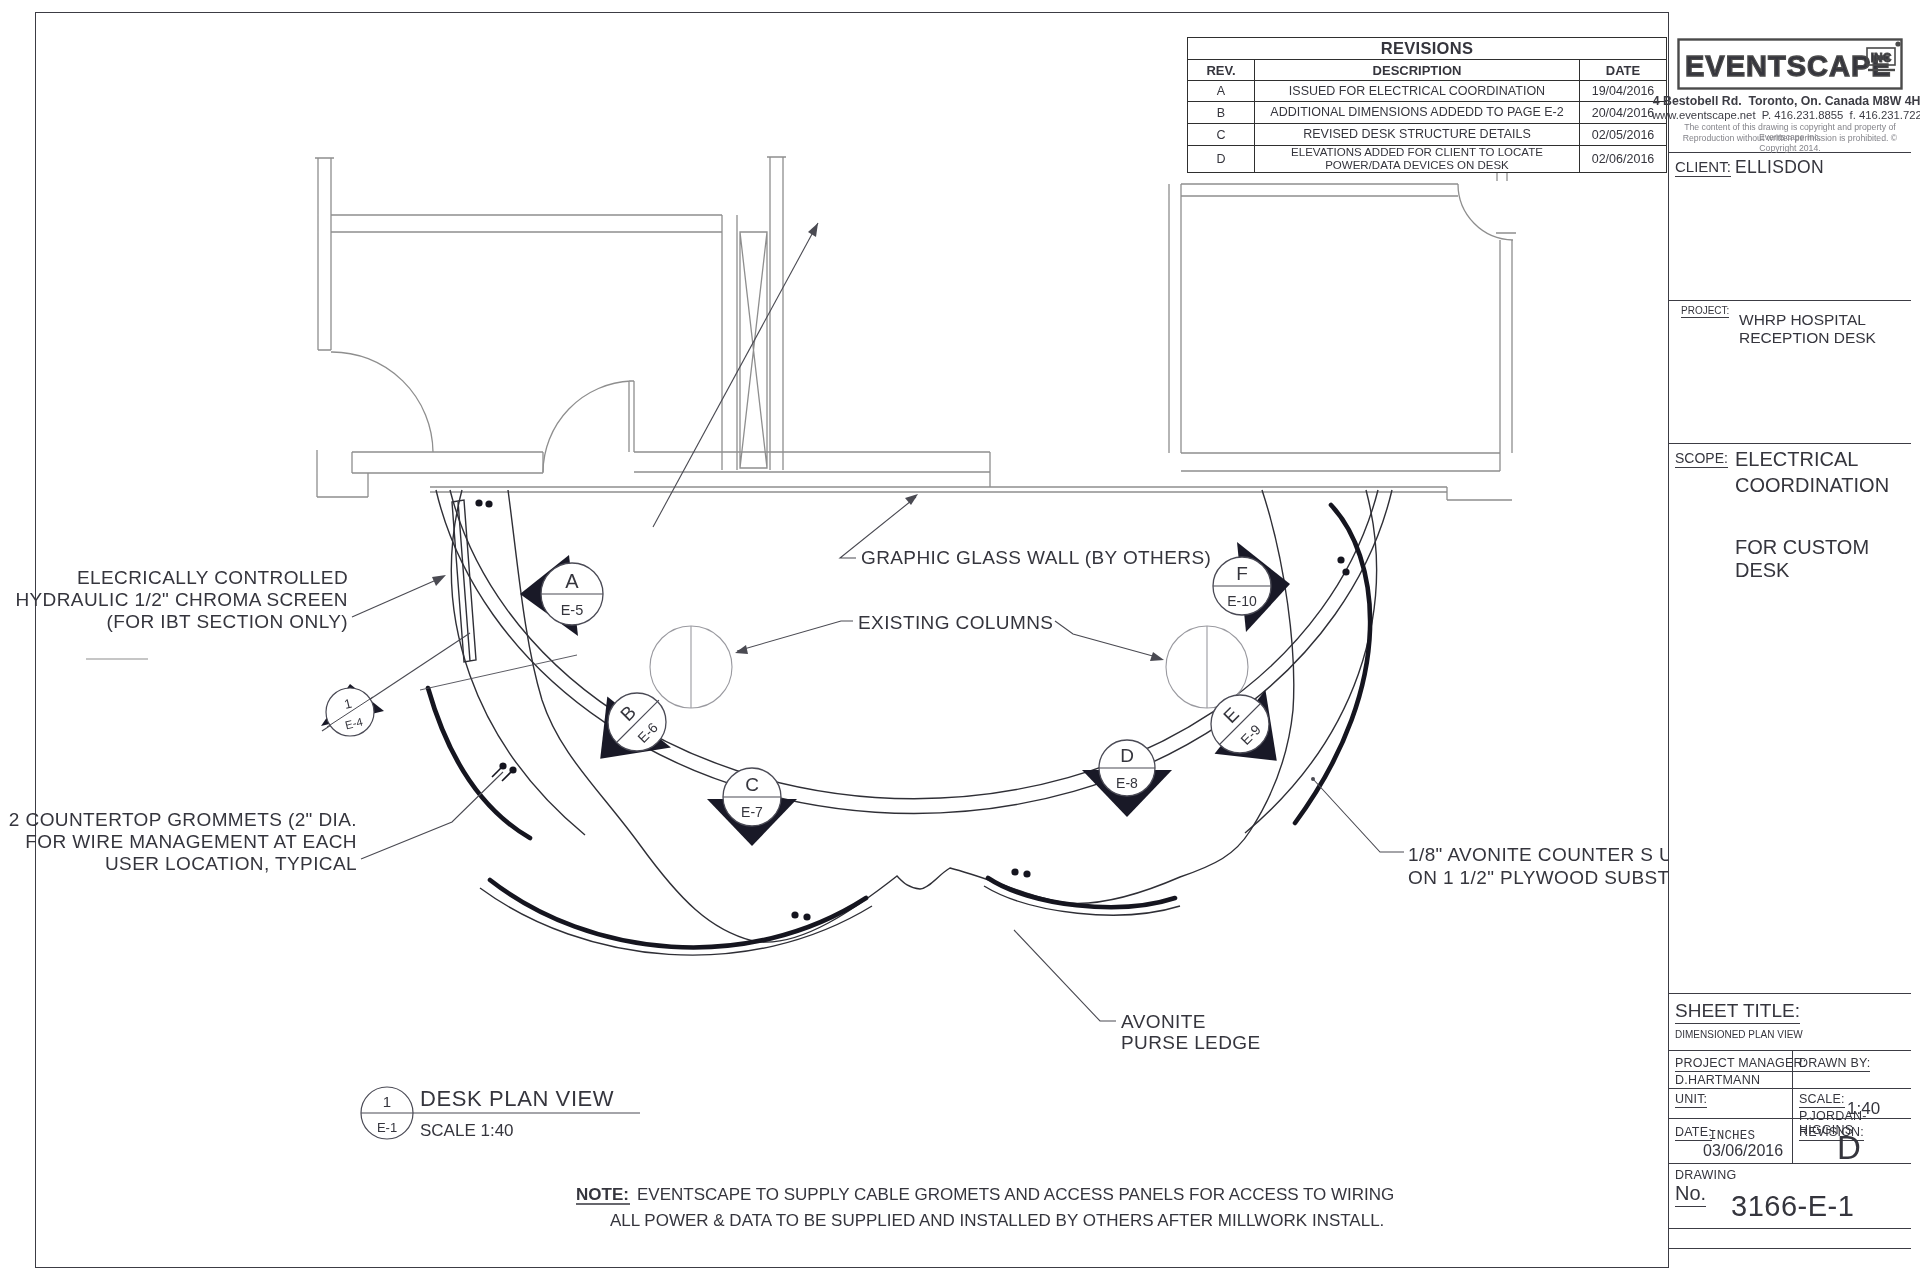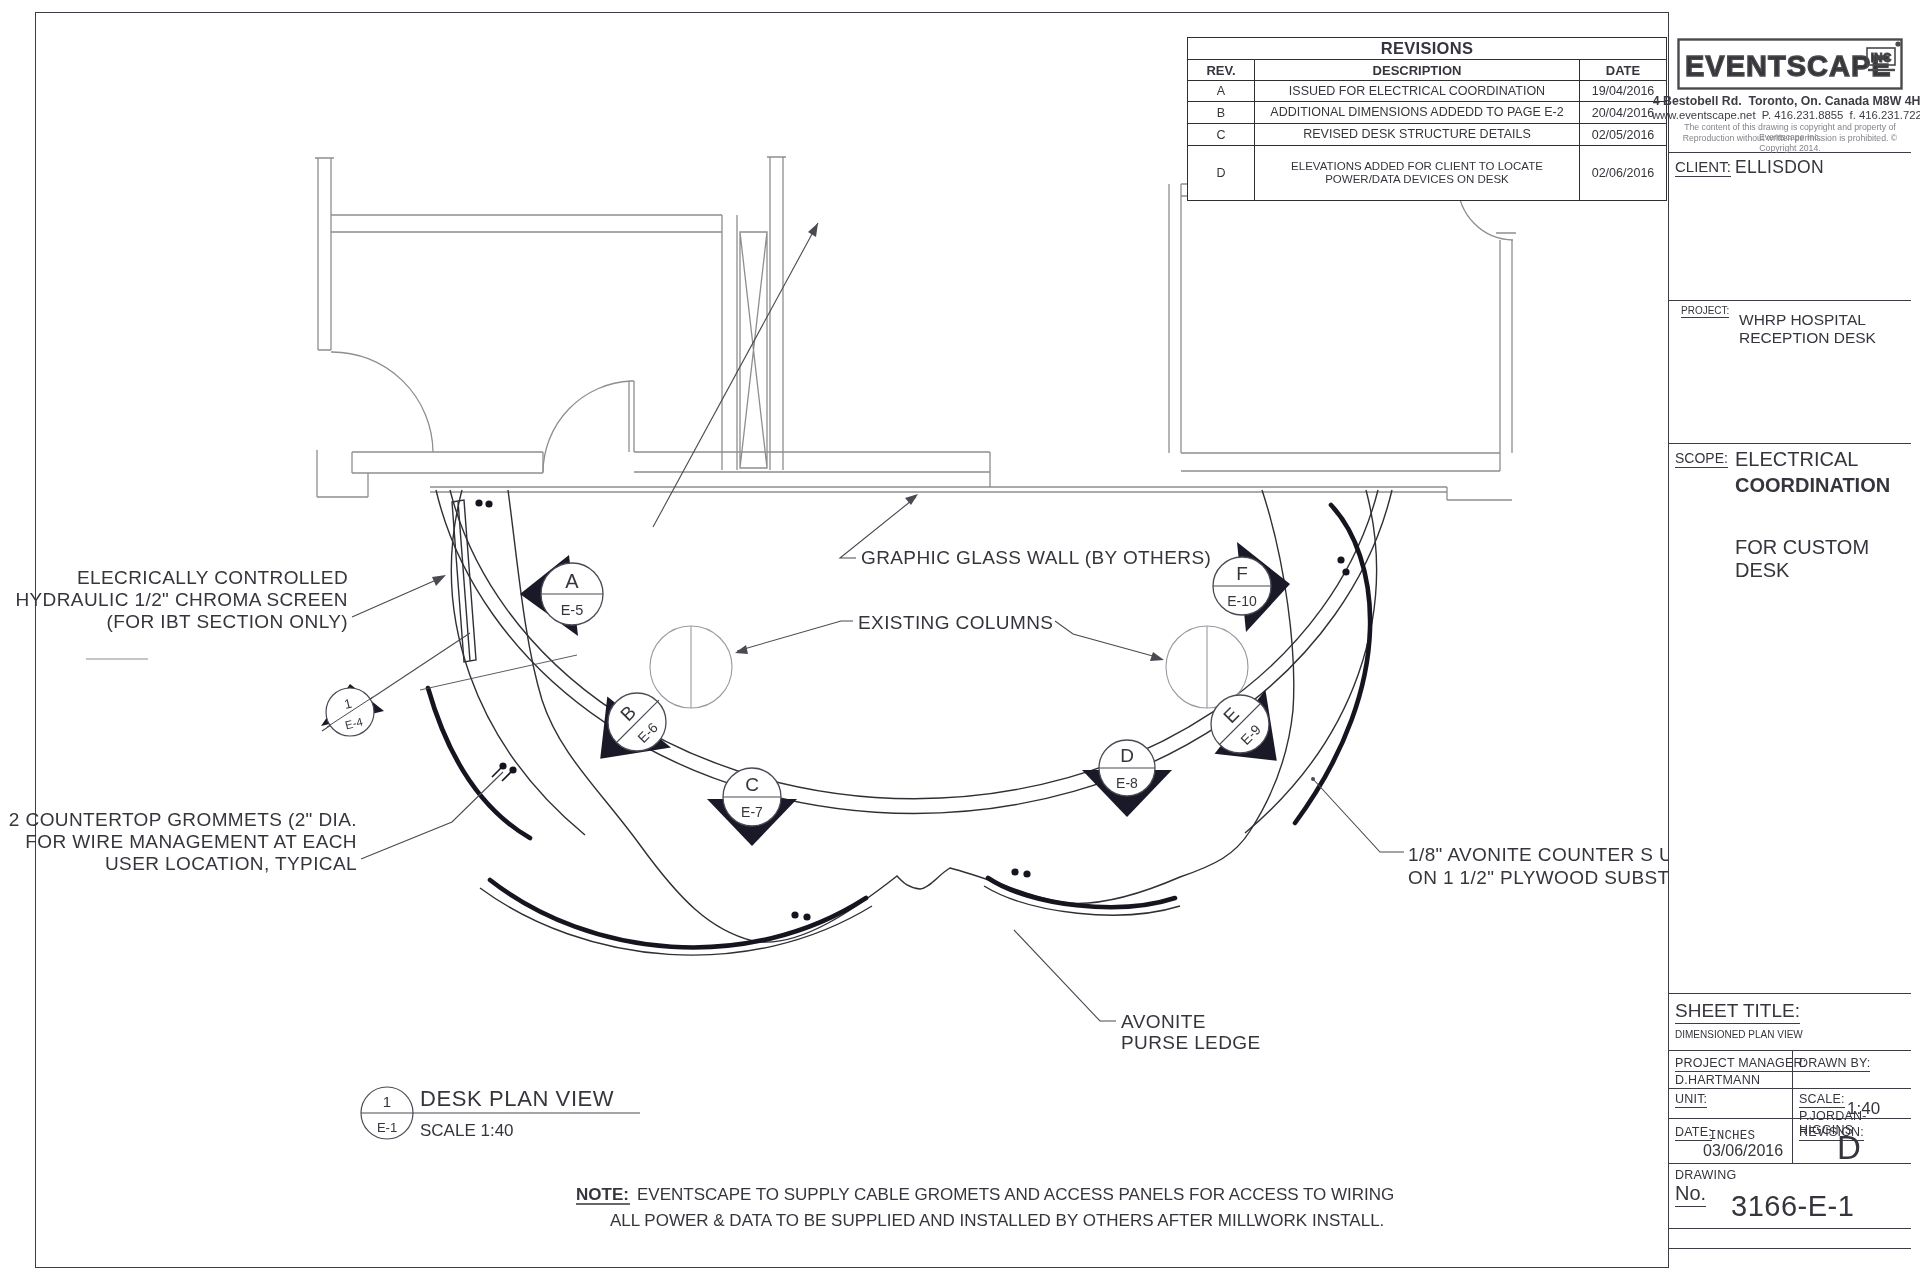--- a/index.html
+++ b/index.html
@@ -191,21 +191,21 @@
   </g>
 
   <g>
     <text x="576" y="1200" font-size="17" font-weight="bold">NOTE:</text>
     <line x1="576" y1="1204" x2="630" y2="1204" stroke="#35353d" stroke-width="1.4"></line>
     <text x="637" y="1200" font-size="17">EVENTSCAPE TO SUPPLY CABLE GROMETS AND ACCESS PANELS FOR ACCESS TO WIRING</text>
     <text x="610" y="1226" font-size="17">ALL POWER &amp; DATA TO BE SUPPLIED AND INSTALLED BY OTHERS AFTER MILLWORK INSTALL.</text>
   </g>
 </svg>
 
-<div class="abs" style="left:1187px;top:37px;width:480px;height:164px;border:1.6px solid #2f2f2f;background:#fff;display:flex;flex-direction:column;">
+<div class="abs" style="left:1187px;top:37px;width:480px;height:136px;border:1.6px solid #2f2f2f;background:#fff;display:flex;flex-direction:column;">
   <div class="cell" style="height:21px;font-size:16.5px;font-weight:bold;letter-spacing:.3px;">REVISIONS</div>
   <div class="rev-row" style="height:20px;font-size:13px;font-weight:bold;">
     <div class="rc rc1">REV.</div>
     <div class="rc rc2">DESCRIPTION</div>
     <div class="rc rc3">DATE</div>
   </div>
   <div class="rev-row" style="height:20px;font-size:12.5px;">
     <div class="rc rc1">A</div>
     <div class="rc rc2">ISSUED FOR ELECTRICAL COORDINATION</div>
     <div class="rc rc3">19/04/2016</div>
@@ -258,21 +258,21 @@
 
   <span class="abs u" style="left:6px;top:146px;font-size:15px;">CLIENT:</span>
   <span class="abs" style="left:66px;top:145px;font-size:17.5px;letter-spacing:.3px;">ELLISDON</span>
 
   <span class="abs u" style="left:12px;top:293px;font-size:10px;">PROJECT:</span>
   <span class="abs" style="left:70px;top:299px;font-size:15.5px;">WHRP HOSPITAL</span>
   <span class="abs" style="left:70px;top:317px;font-size:15.5px;">RECEPTION DESK</span>
 
   <span class="abs u" style="left:6px;top:438px;font-size:14px;">SCOPE:</span>
   <span class="abs" style="left:66px;top:436px;font-size:20px;">ELECTRICAL</span>
-  <span class="abs" style="left:66px;top:462px;font-size:20px;font-weight:bold;">COORDINATION</span>
+  <span class="abs" style="left:66px;top:462px;font-size:20px;">COORDINATION</span>
   <span class="abs" style="left:66px;top:500px;font-size:20px;margin-top:24px;">FOR CUSTOM DESK</span>
 
   <span class="abs u" style="left:6px;top:988px;font-size:19px;">SHEET TITLE:</span>
   <span class="abs" style="left:6px;top:1017px;font-size:10px;">DIMENSIONED PLAN VIEW</span>
 
   <span class="abs u tb-label" style="left:6px;top:1044px;">PROJECT MANAGER:</span>
   <span class="abs tb-label" style="left:6px;top:1061px;">D.HARTMANN</span>
   <span class="abs u tb-label" style="left:130px;top:1044px;">DRAWN BY:</span>
   <span class="abs tb-label" style="left:130px;top:1061px;margin-top:36px;">P.JORDAN-HIGGINS</span>
 

